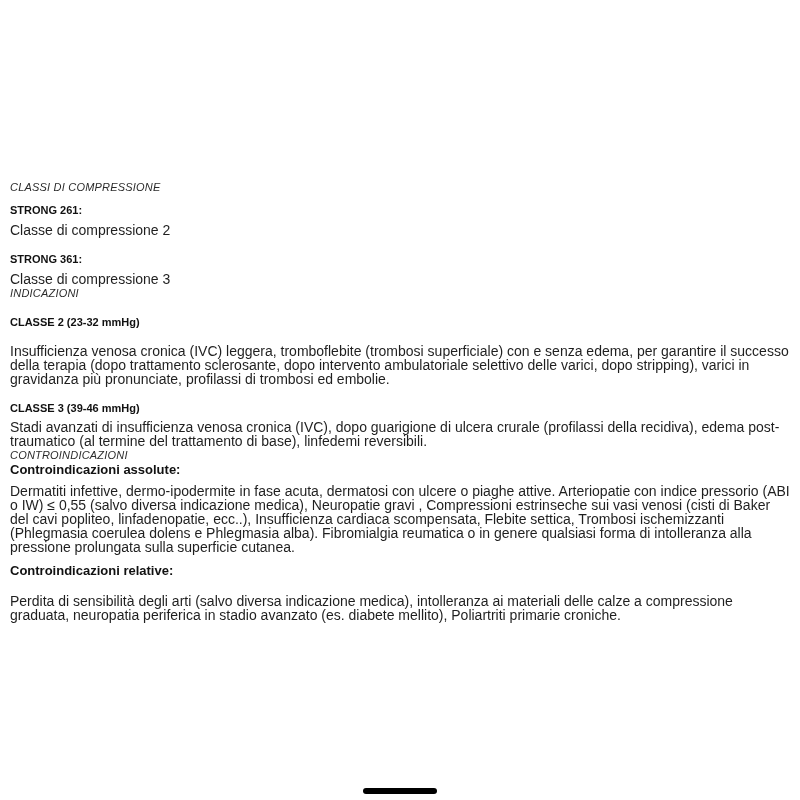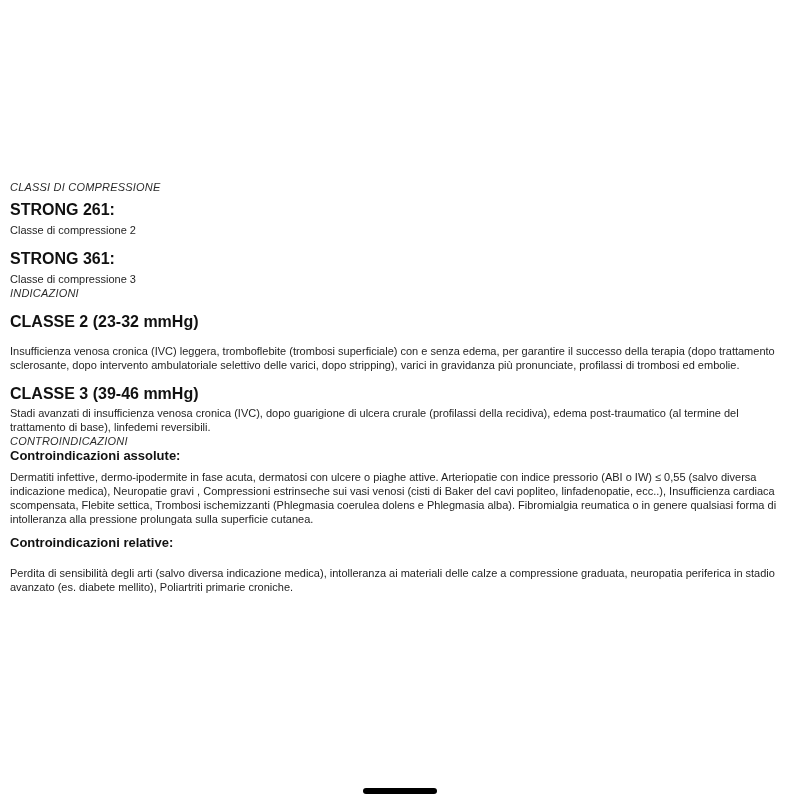--- a/index.html
+++ b/index.html
@@ -22,32 +22,32 @@
   .section-header {
     font-style: italic;
     font-size: 11px;
     line-height: 14px;
     letter-spacing: 0.2px;
     color: #2b2b2b;
     text-transform: uppercase;
   }
   .sub-label {
     font-weight: bold;
-    font-size: 16px;
+    font-size: 11px;
     line-height: 14px;
     color: #111111;
   }
   .sub-label-lg {
     font-weight: bold;
     font-size: 13px;
     line-height: 16px;
     color: #111111;
   }
   .body-text {
-    font-size: 11px;
+    font-size: 14px;
     line-height: 14px;
     color: #1f1f1f;
   }
   
   .mt9  { margin-top: 9px; }
   .mt6  { margin-top: 6px; }
   .mt7  { margin-top: 15px; }
   .mt5  { margin-top: 5px; }
   .mt4  { margin-top: 0; }
   .mt27 { }

